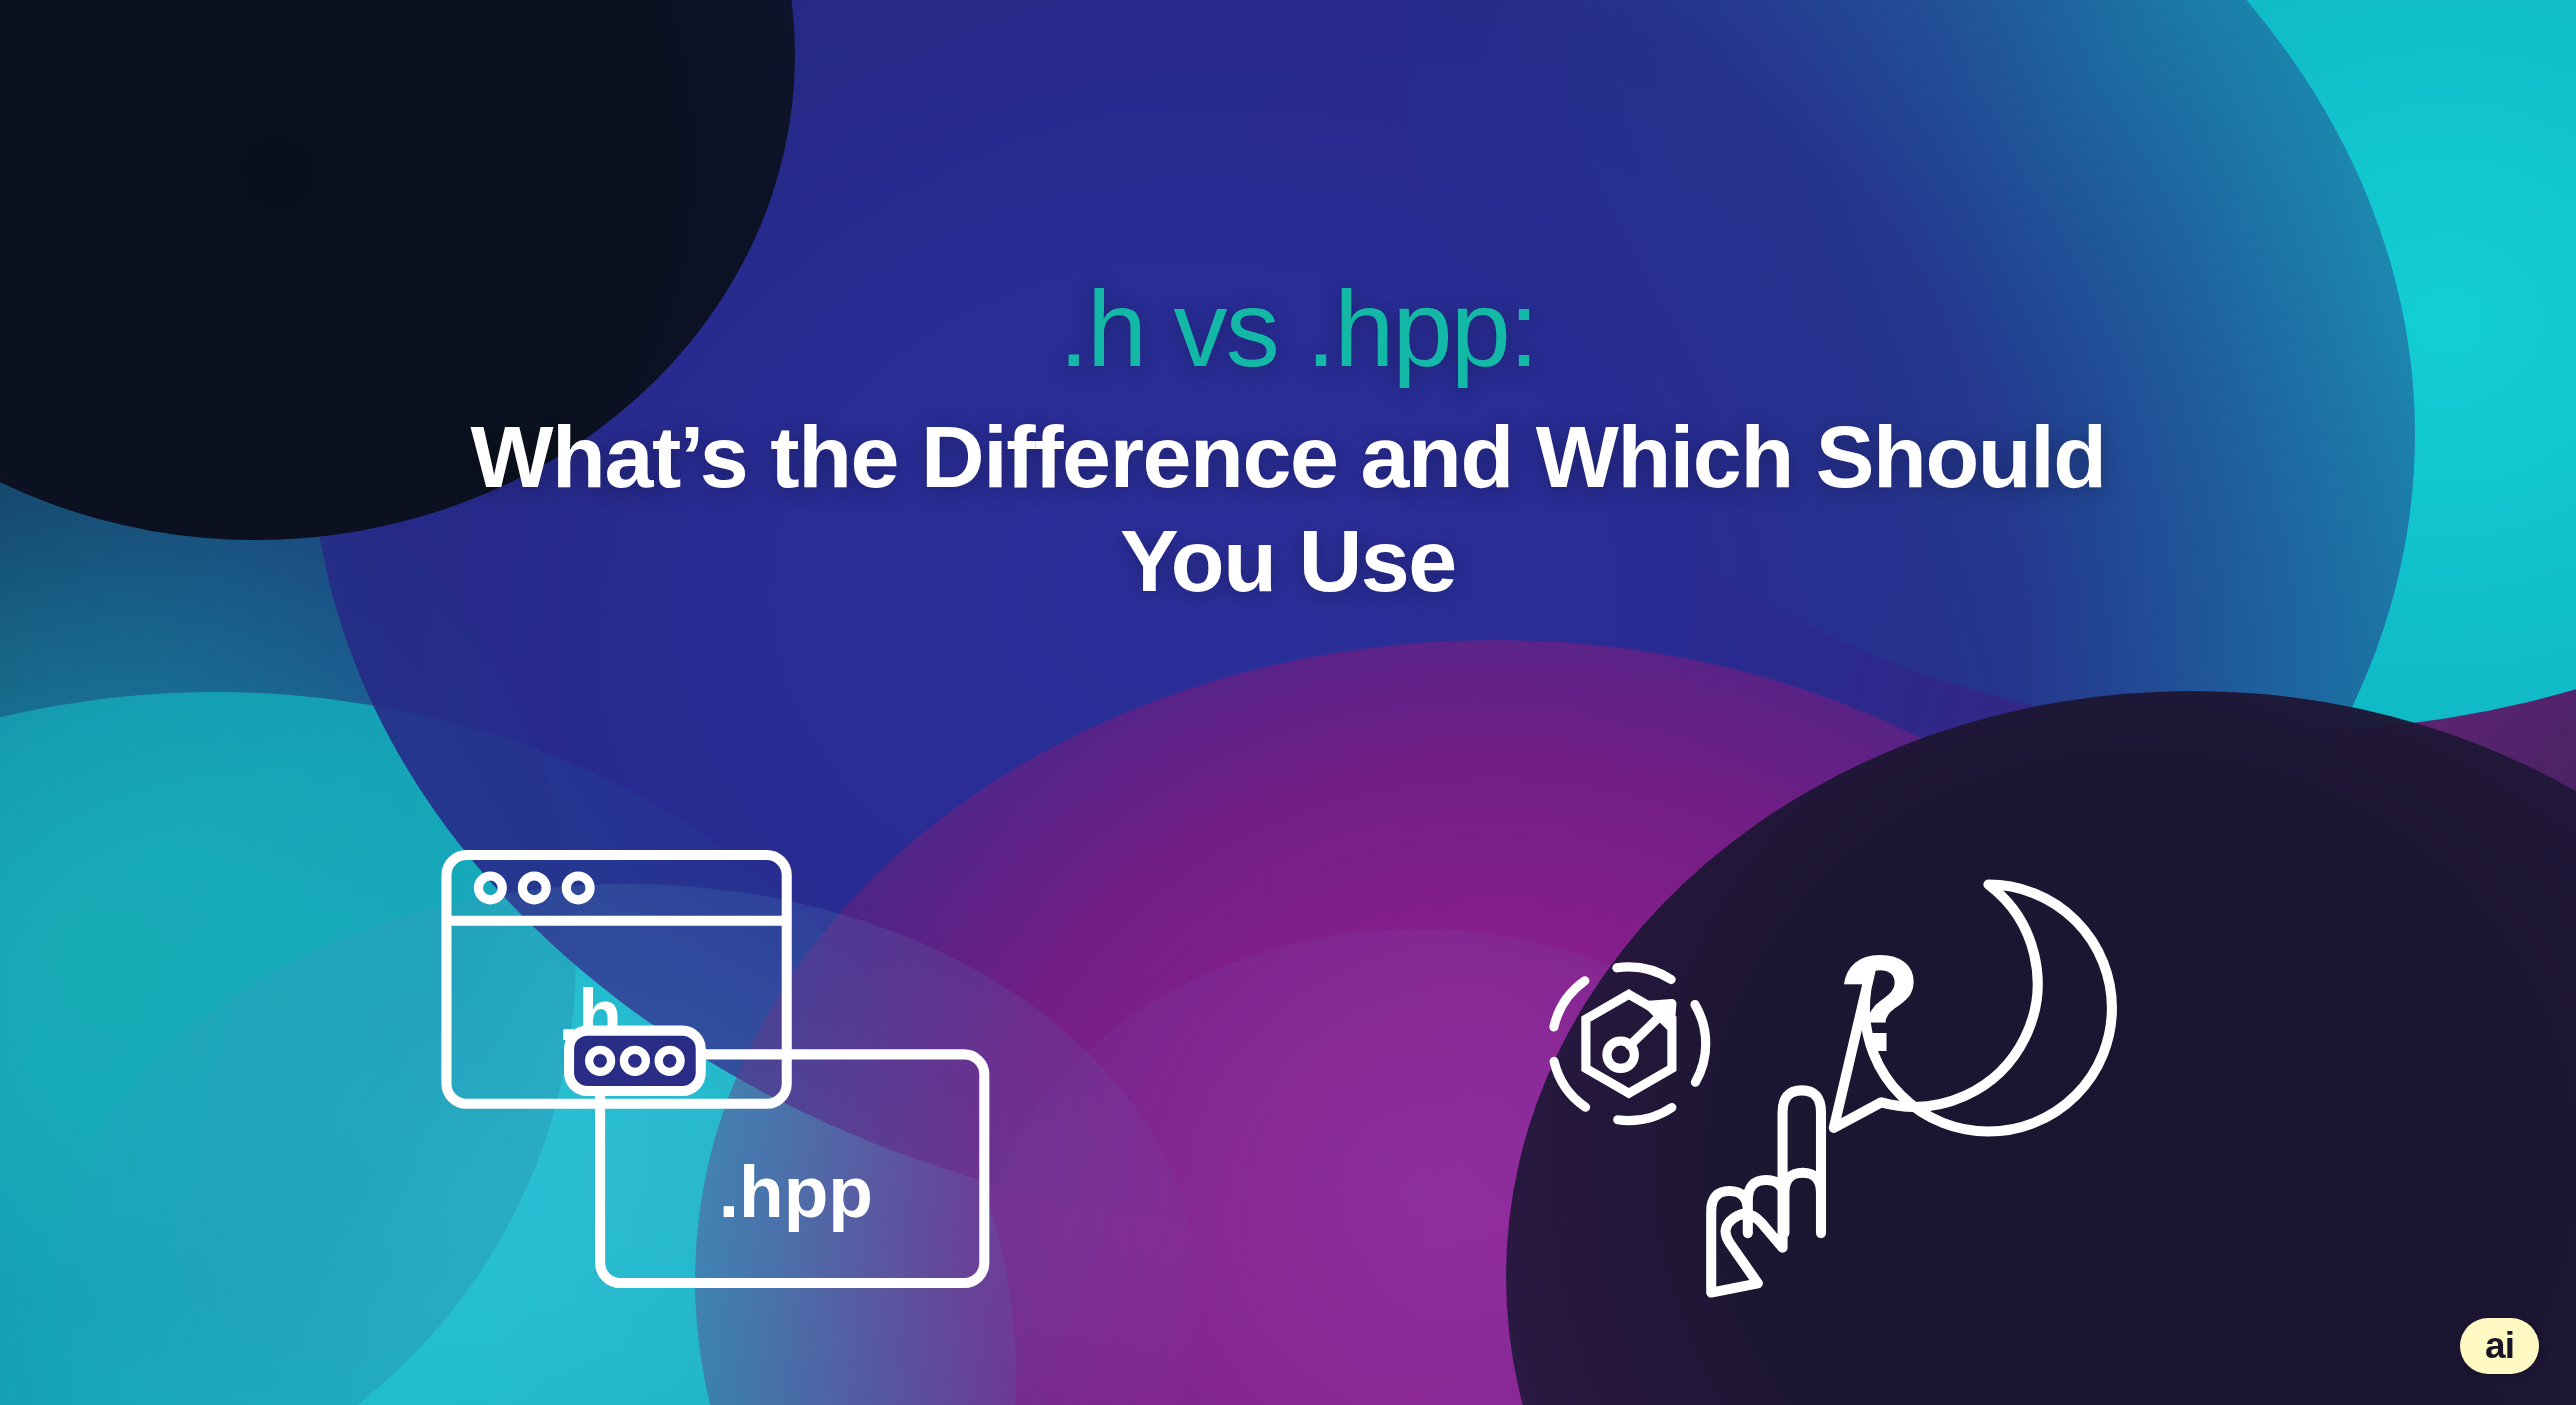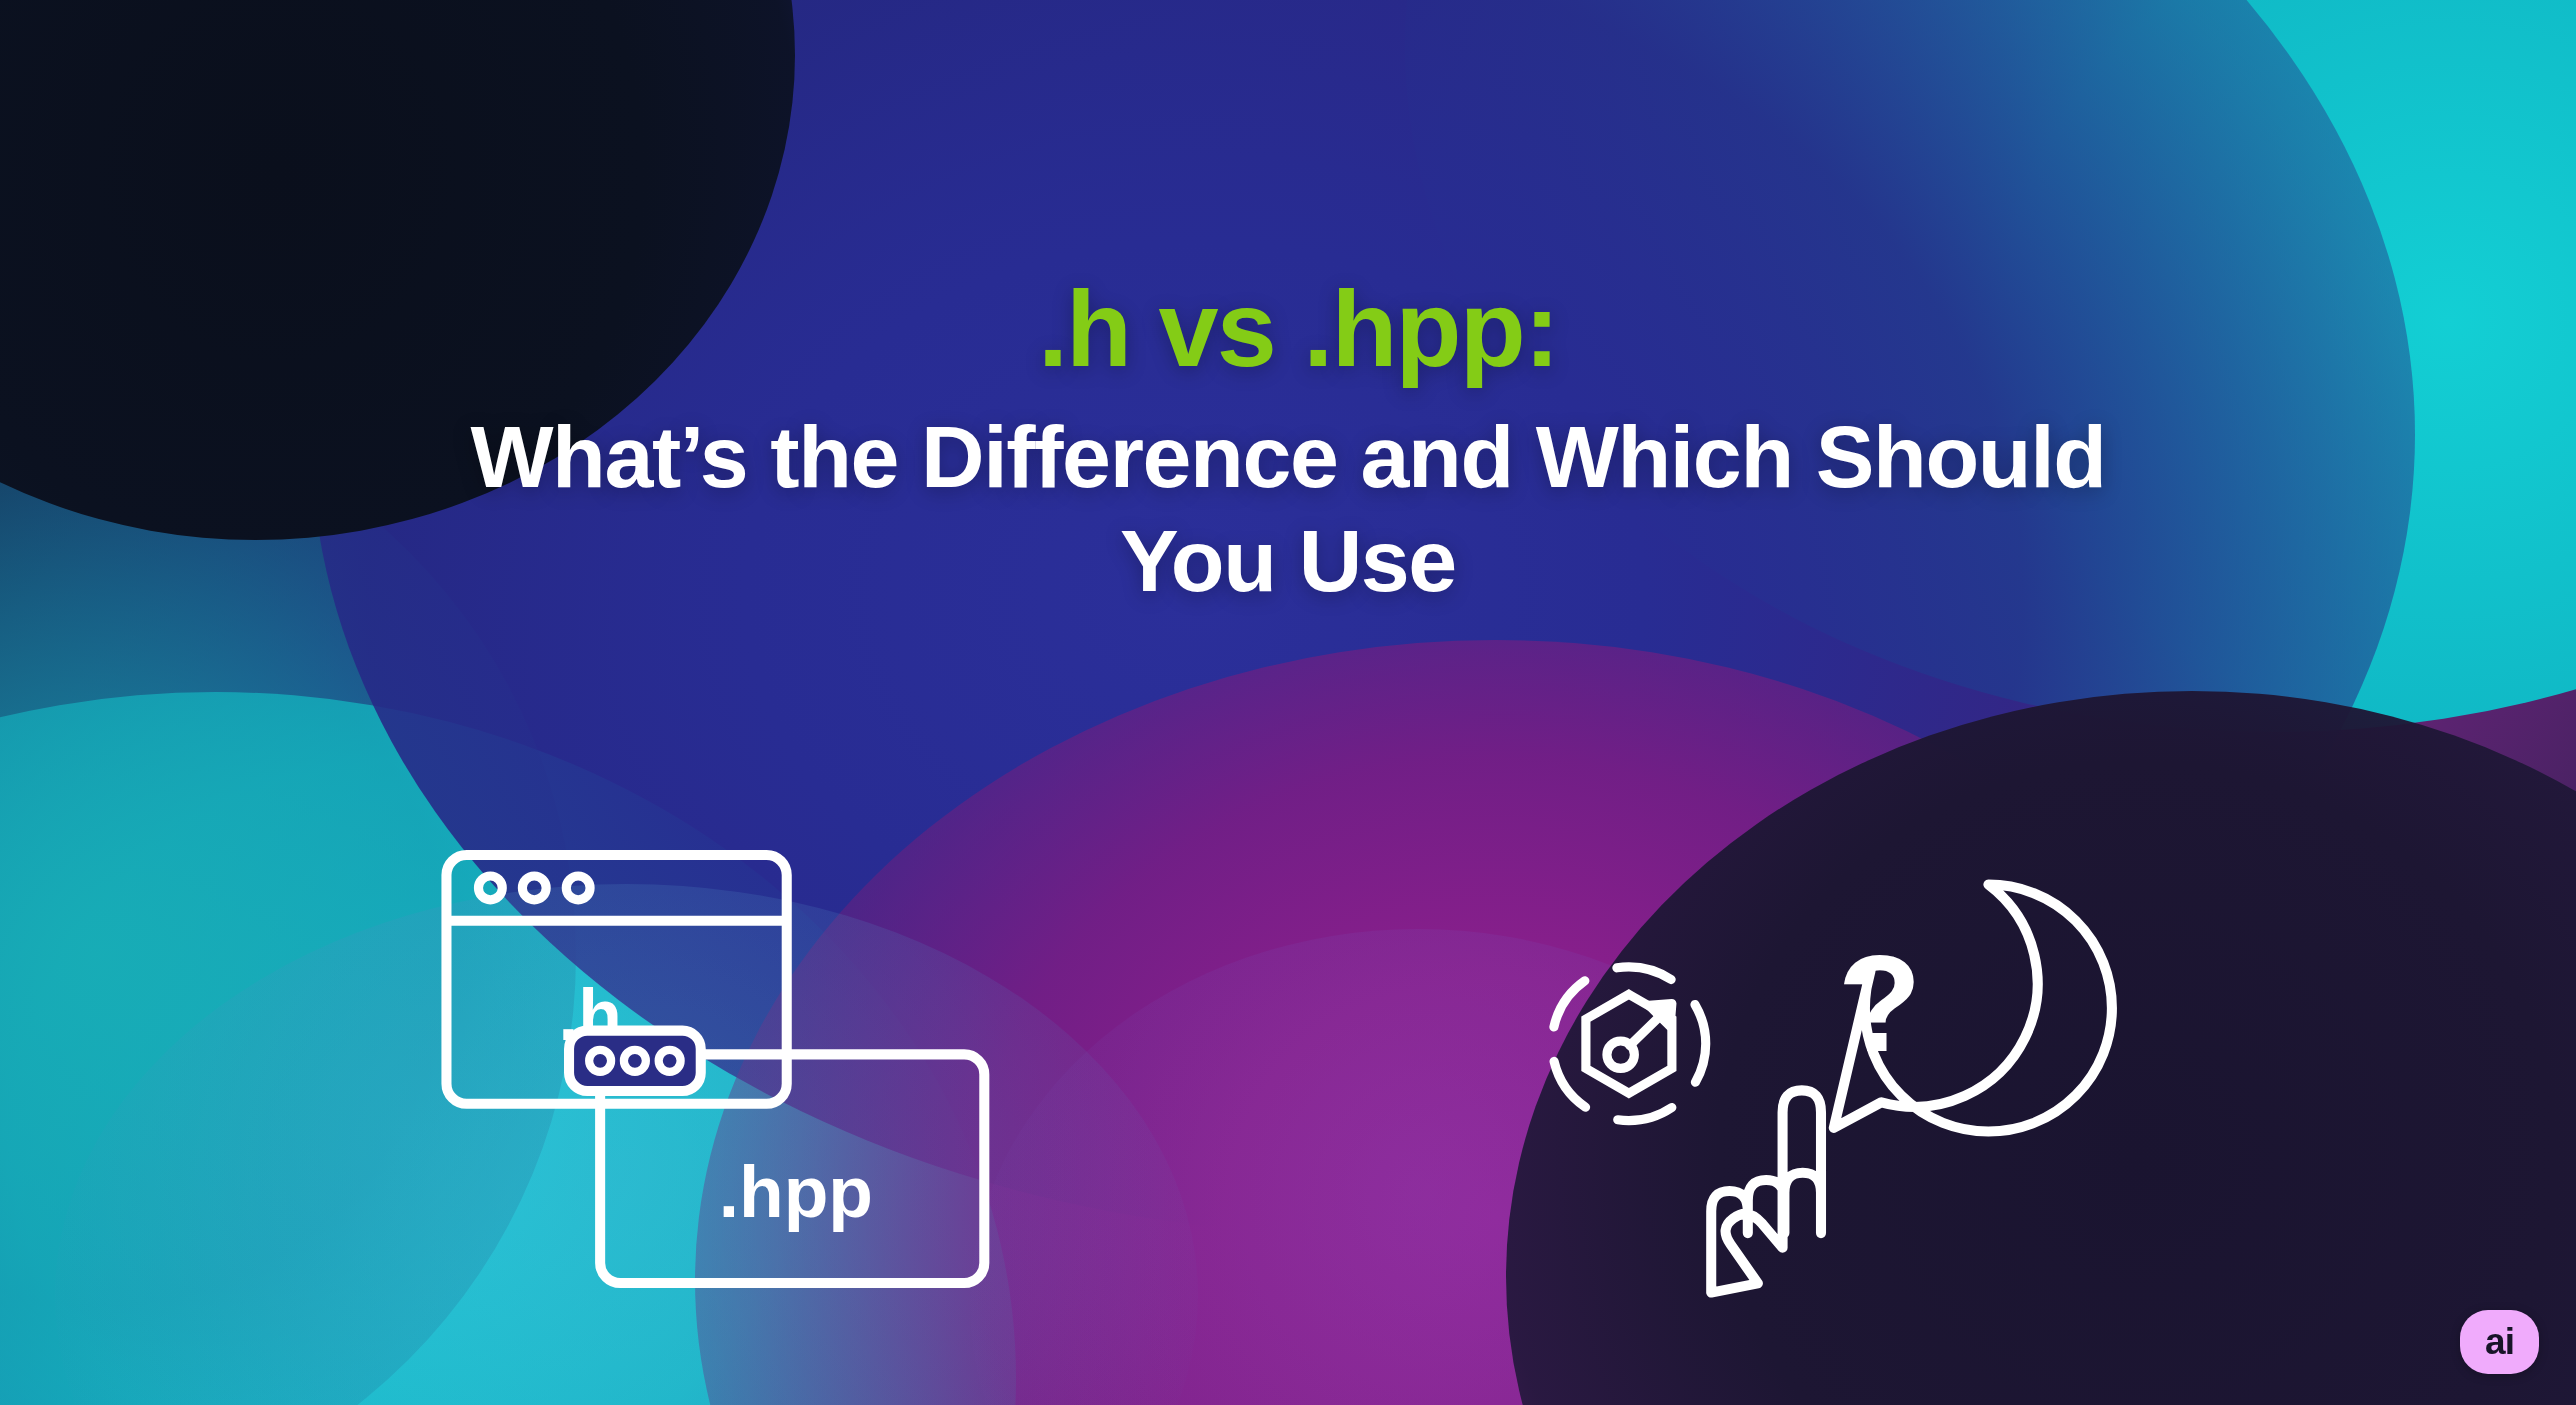--- a/index.html
+++ b/index.html
@@ -117,23 +117,23 @@
   }
 
   
   .text-block {
     position:absolute;
     left:0; right:0; top:274px;
     text-align:center;
     z-index:10;
   }
   .title {
-    color:#84cc16;
+    color:#14b8a6;
     font-size:108px;
-    font-weight:700;
+    font-weight:400;
     letter-spacing:-1.8px;
     line-height:1.02;
     text-shadow:0 3.7px 20px rgba(0,0,0,0.28);
     margin-left:20px;
   }
   .subtitle {
     color:#ffffff;
     font-size:88px;
     font-weight:700;
     letter-spacing:-1.4px;
@@ -144,23 +144,23 @@
   }
 
   
   .icon-group { position:absolute; z-index:9; }
   .icons-left  { left:430px;  top:842px; }
   .icons-right { left:1519px; top:837px; }
 
   .badge-ai {
     position:absolute;
     right:37px; bottom:31px;
-    width:79px; height:64px;
+    width:79px; height:56px;
     border-radius:28px;
-    background:#f0abfc;
+    background:#fef9c3;
     display:flex; align-items:center; justify-content:center;
     color:#171428;
     font-size:37px; font-weight:600;
     letter-spacing:-0.9px;
     z-index:20;
     box-shadow:0 1.8px 9.1px rgba(0,0,0,0.25);
   }
 </style>
 </head>
 <body>

